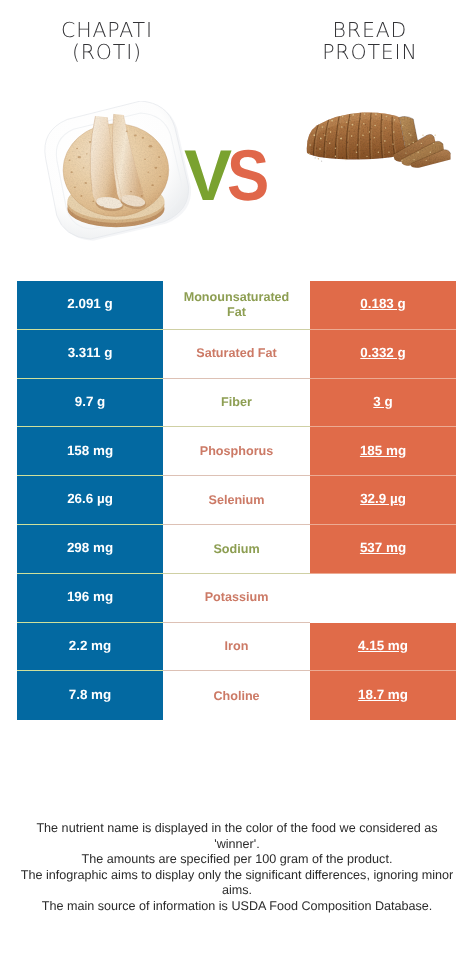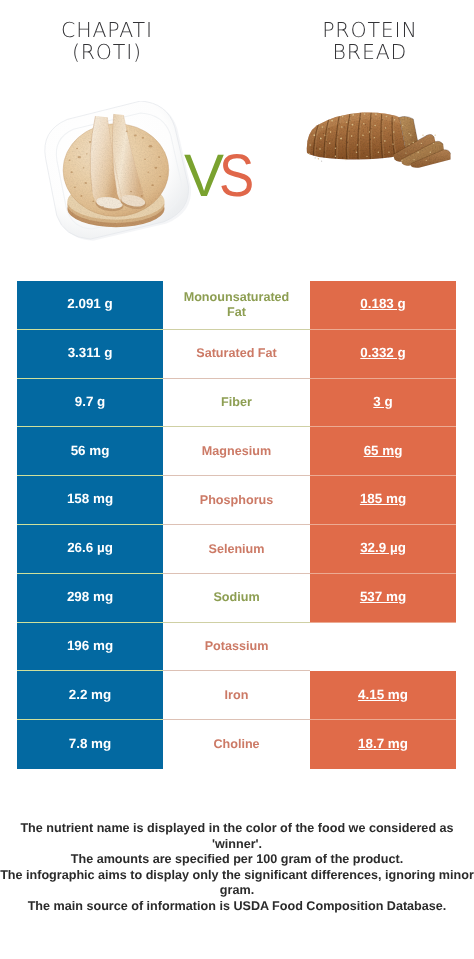--- a/index.html
+++ b/index.html
@@ -18,21 +18,21 @@
          font-weight:200;line-height:22px;}
   .title-left{left:2px;width:209px;padding-left:0.85px;box-sizing:border-box;}
   .title-right{left:265px;width:209px;padding-left:0.85px;box-sizing:border-box;}
 
   
   .hero{position:absolute;left:0;top:90px;width:474px;height:175px;}
   .img-left{position:absolute;left:36px;top:11px;}
   .img-right{position:absolute;left:305px;top:16px;}
   .vs{position:absolute;left:184px;top:46px;width:130px;
       font-family:"Liberation Sans",sans-serif;
-      font-size:60px;font-weight:400;line-height:80px;letter-spacing:-5px;}
+      font-size:72px;font-weight:700;line-height:80px;letter-spacing:-5px;}
   .vs .v{color:#7aa22f;}
   .vs .s{color:#e0674a;display:inline-block;transform:scaleX(0.88);transform-origin:left center;}
 
   
   .table{position:absolute;left:17px;top:281px;width:439px;}
   .row{position:relative;height:48.8px;display:flex;}
   .cell{display:flex;align-items:center;justify-content:center;text-align:center;
         box-sizing:border-box;}
   .cL{width:146px;background:#0369a1;color:#ffffff;font-size:13.4px;font-weight:bold;line-height:1;padding-bottom:2px;}
   .cM{width:147px;background:#ffffff;font-size:12.6px;font-weight:bold;line-height:14.5px;}
@@ -40,35 +40,35 @@
   .cR{width:146px;background:#e06b49;color:#ffffff;font-size:13.4px;font-weight:bold;line-height:1;padding-bottom:2px;text-decoration:underline;}
   .row:not(:last-child) .cL{border-bottom:1px solid #cfe09b;}
   .row:not(:last-child) .cR{border-bottom:1px solid #ecab93;}
   .row:not(:last-child) .cM.win-green{border-bottom:1px solid #cfd0a4;}
   .row:not(:last-child) .cM.win-orange{border-bottom:1px solid #ddc1b5;}
   .win-green{color:#8d9e52;}
   .win-orange{color:#cc7a66;}
 
   
   .footer{position:absolute;left:0;top:821px;width:474px;text-align:center;
-          font-size:12.6px;line-height:15.5px;color:#2b2b2b;font-weight:bold;}
+          font-size:12.6px;line-height:15.5px;color:#2b2b2b;}
 </style>
 </head>
 <body>
 
 <div class="page">
 
   <div class="titles">
     <div class="title title-left">
       <div>CHAPATI</div>
       <div>(ROTI)</div>
     </div>
     <div class="title title-right">
+      <div>BREAD</div>
       <div>PROTEIN</div>
-      <div>BREAD</div>
     </div>
   </div>
 
   <div class="hero">
 
     <svg class="img-left" viewBox="0 0 150 140" width="162" height="151">
       <defs>
         <radialGradient id="plateG" cx="40%" cy="32%" r="75%">
           <stop offset="0%" stop-color="#ffffff"></stop>
           <stop offset="70%" stop-color="#fdfdfd"></stop>
@@ -351,27 +351,20 @@
         <div class="cell cR">0.332 g</div>
       </div>
       <div class="row">
         <div class="cell cL">9.7 g</div>
         <div class="cell cM win-green">
           <span>Fiber</span>
         </div>
         <div class="cell cR">3 g</div>
       </div>
       <div class="row">
-        <div class="cell cL">56 mg</div>
-        <div class="cell cM win-orange">
-          <span>Magnesium</span>
-        </div>
-        <div class="cell cR">65 mg</div>
-      </div>
-      <div class="row">
         <div class="cell cL">158 mg</div>
         <div class="cell cM win-orange">
           <span>Phosphorus</span>
         </div>
         <div class="cell cR">185 mg</div>
       </div>
       <div class="row">
         <div class="cell cL">26.6 µg</div>
         <div class="cell cM win-orange">
           <span>Selenium</span>
@@ -405,17 +398,17 @@
         </div>
         <div class="cell cR">18.7 mg</div>
       </div>
     </div>
 
   <div class="footer">
       <div>The nutrient name is displayed in the color of the food we considered as</div>
       <div>'winner'.</div>
       <div>The amounts are specified per 100 gram of the product.</div>
       <div>The infographic aims to display only the significant differences, ignoring minor</div>
-      <div>gram.</div>
+      <div>aims.</div>
       <div>The main source of information is USDA Food Composition Database.</div>
     </div>
 
 </div>
 
 </body></html>

